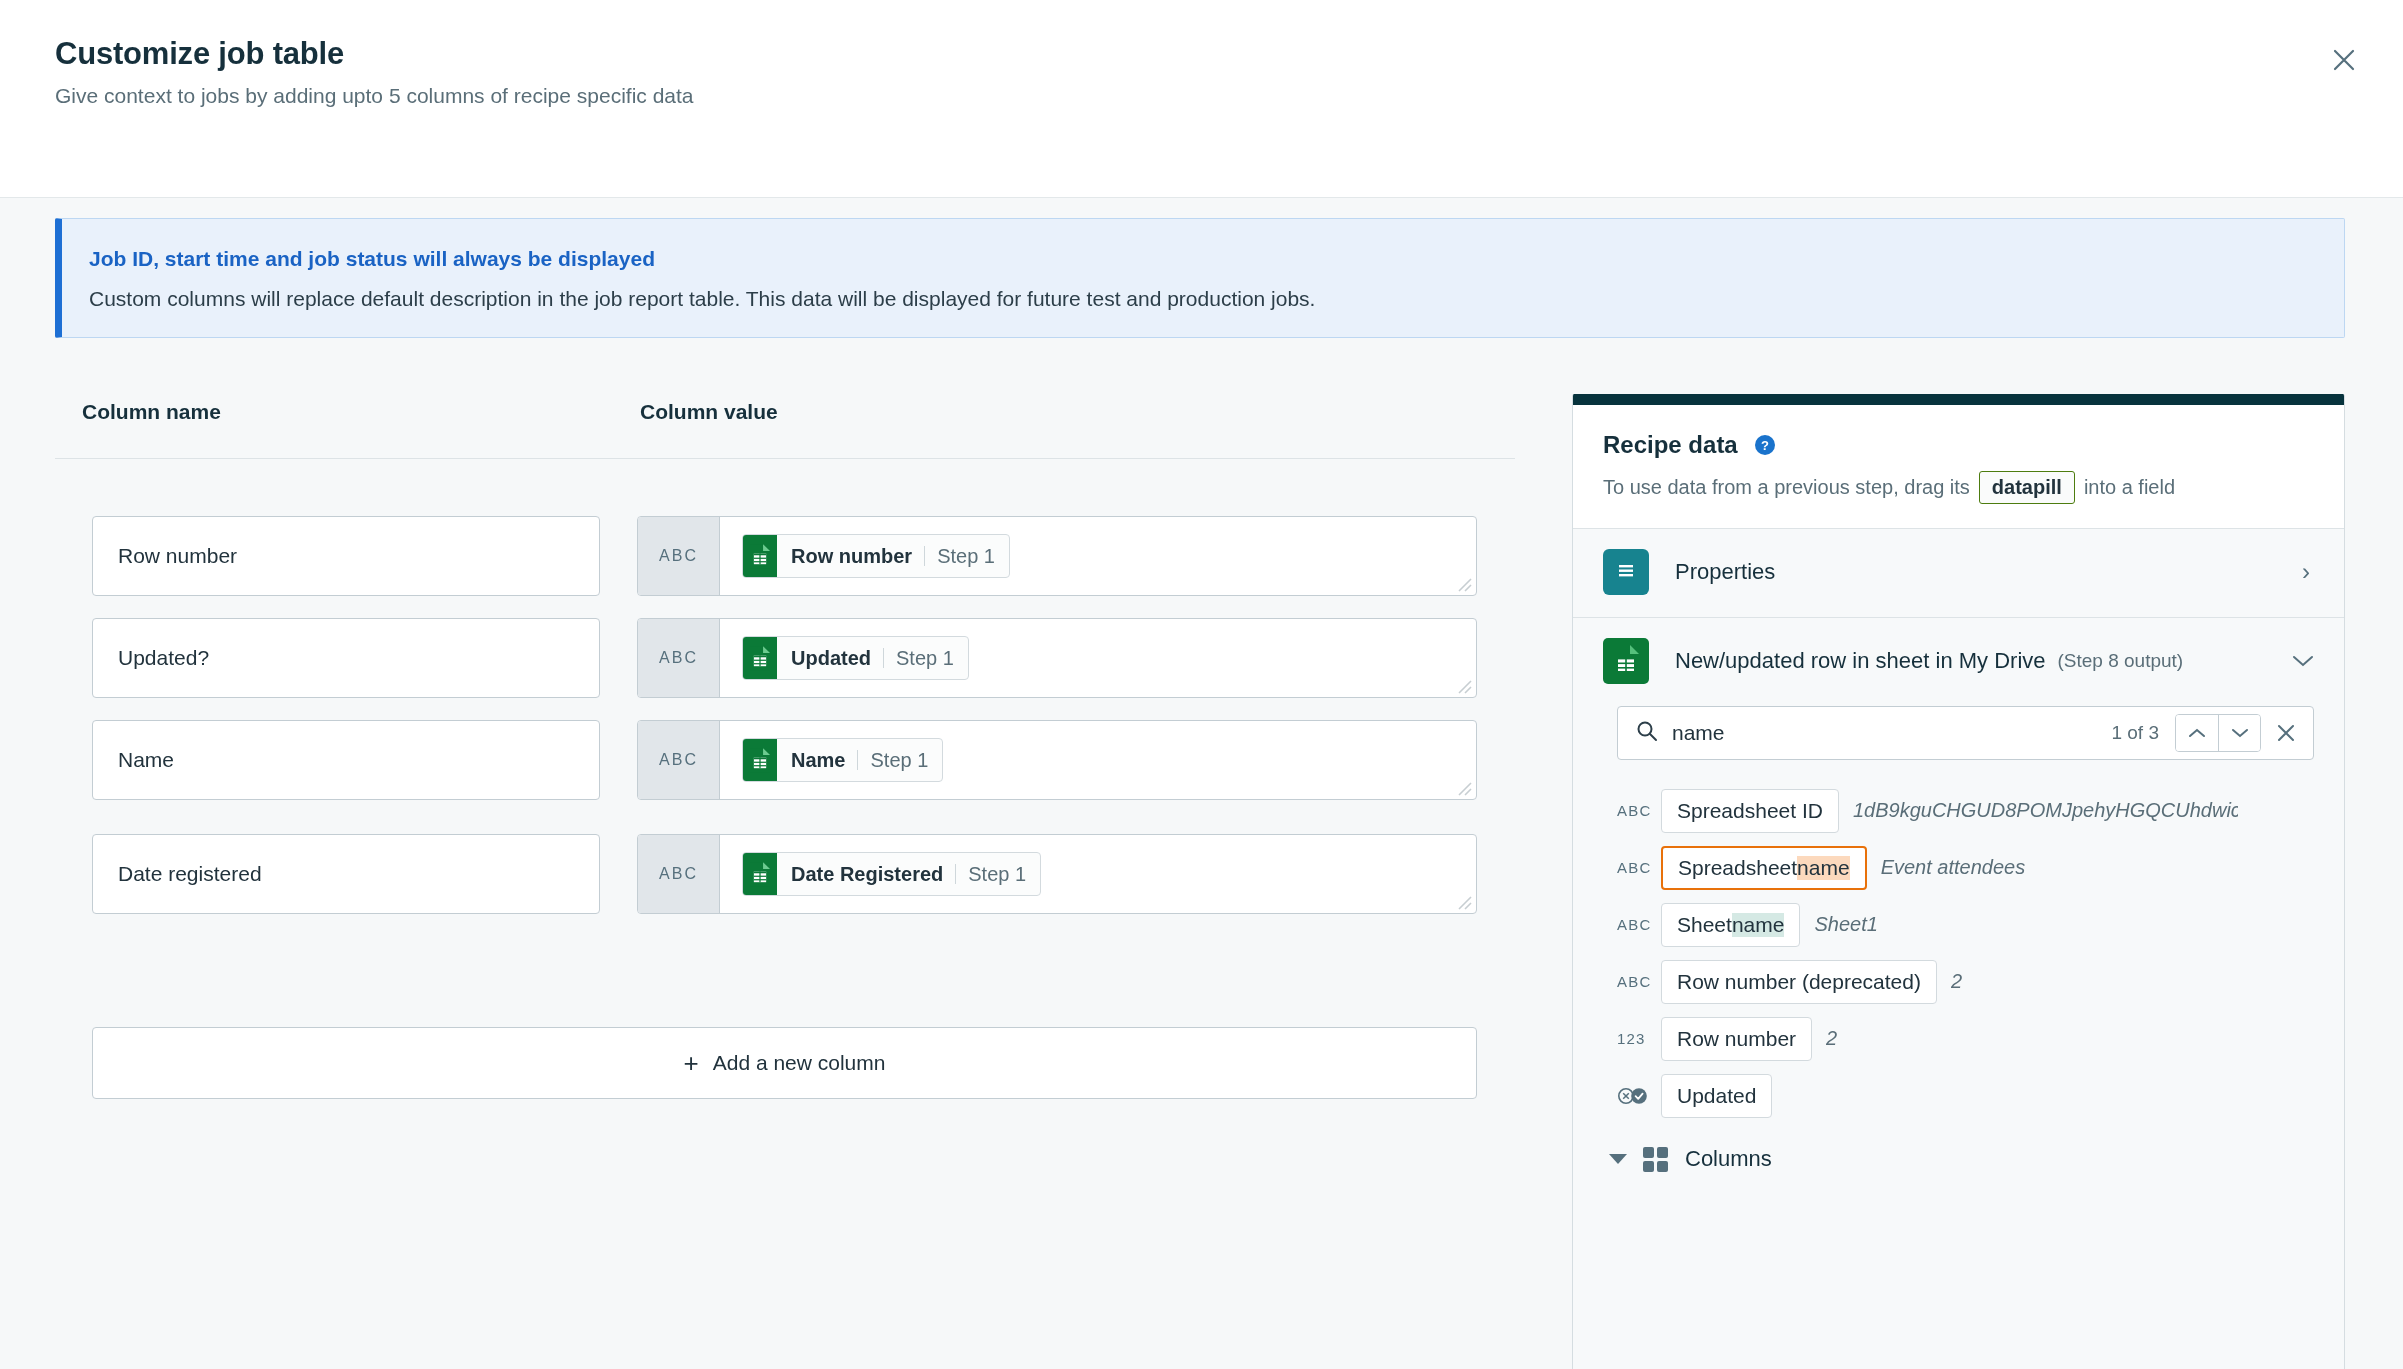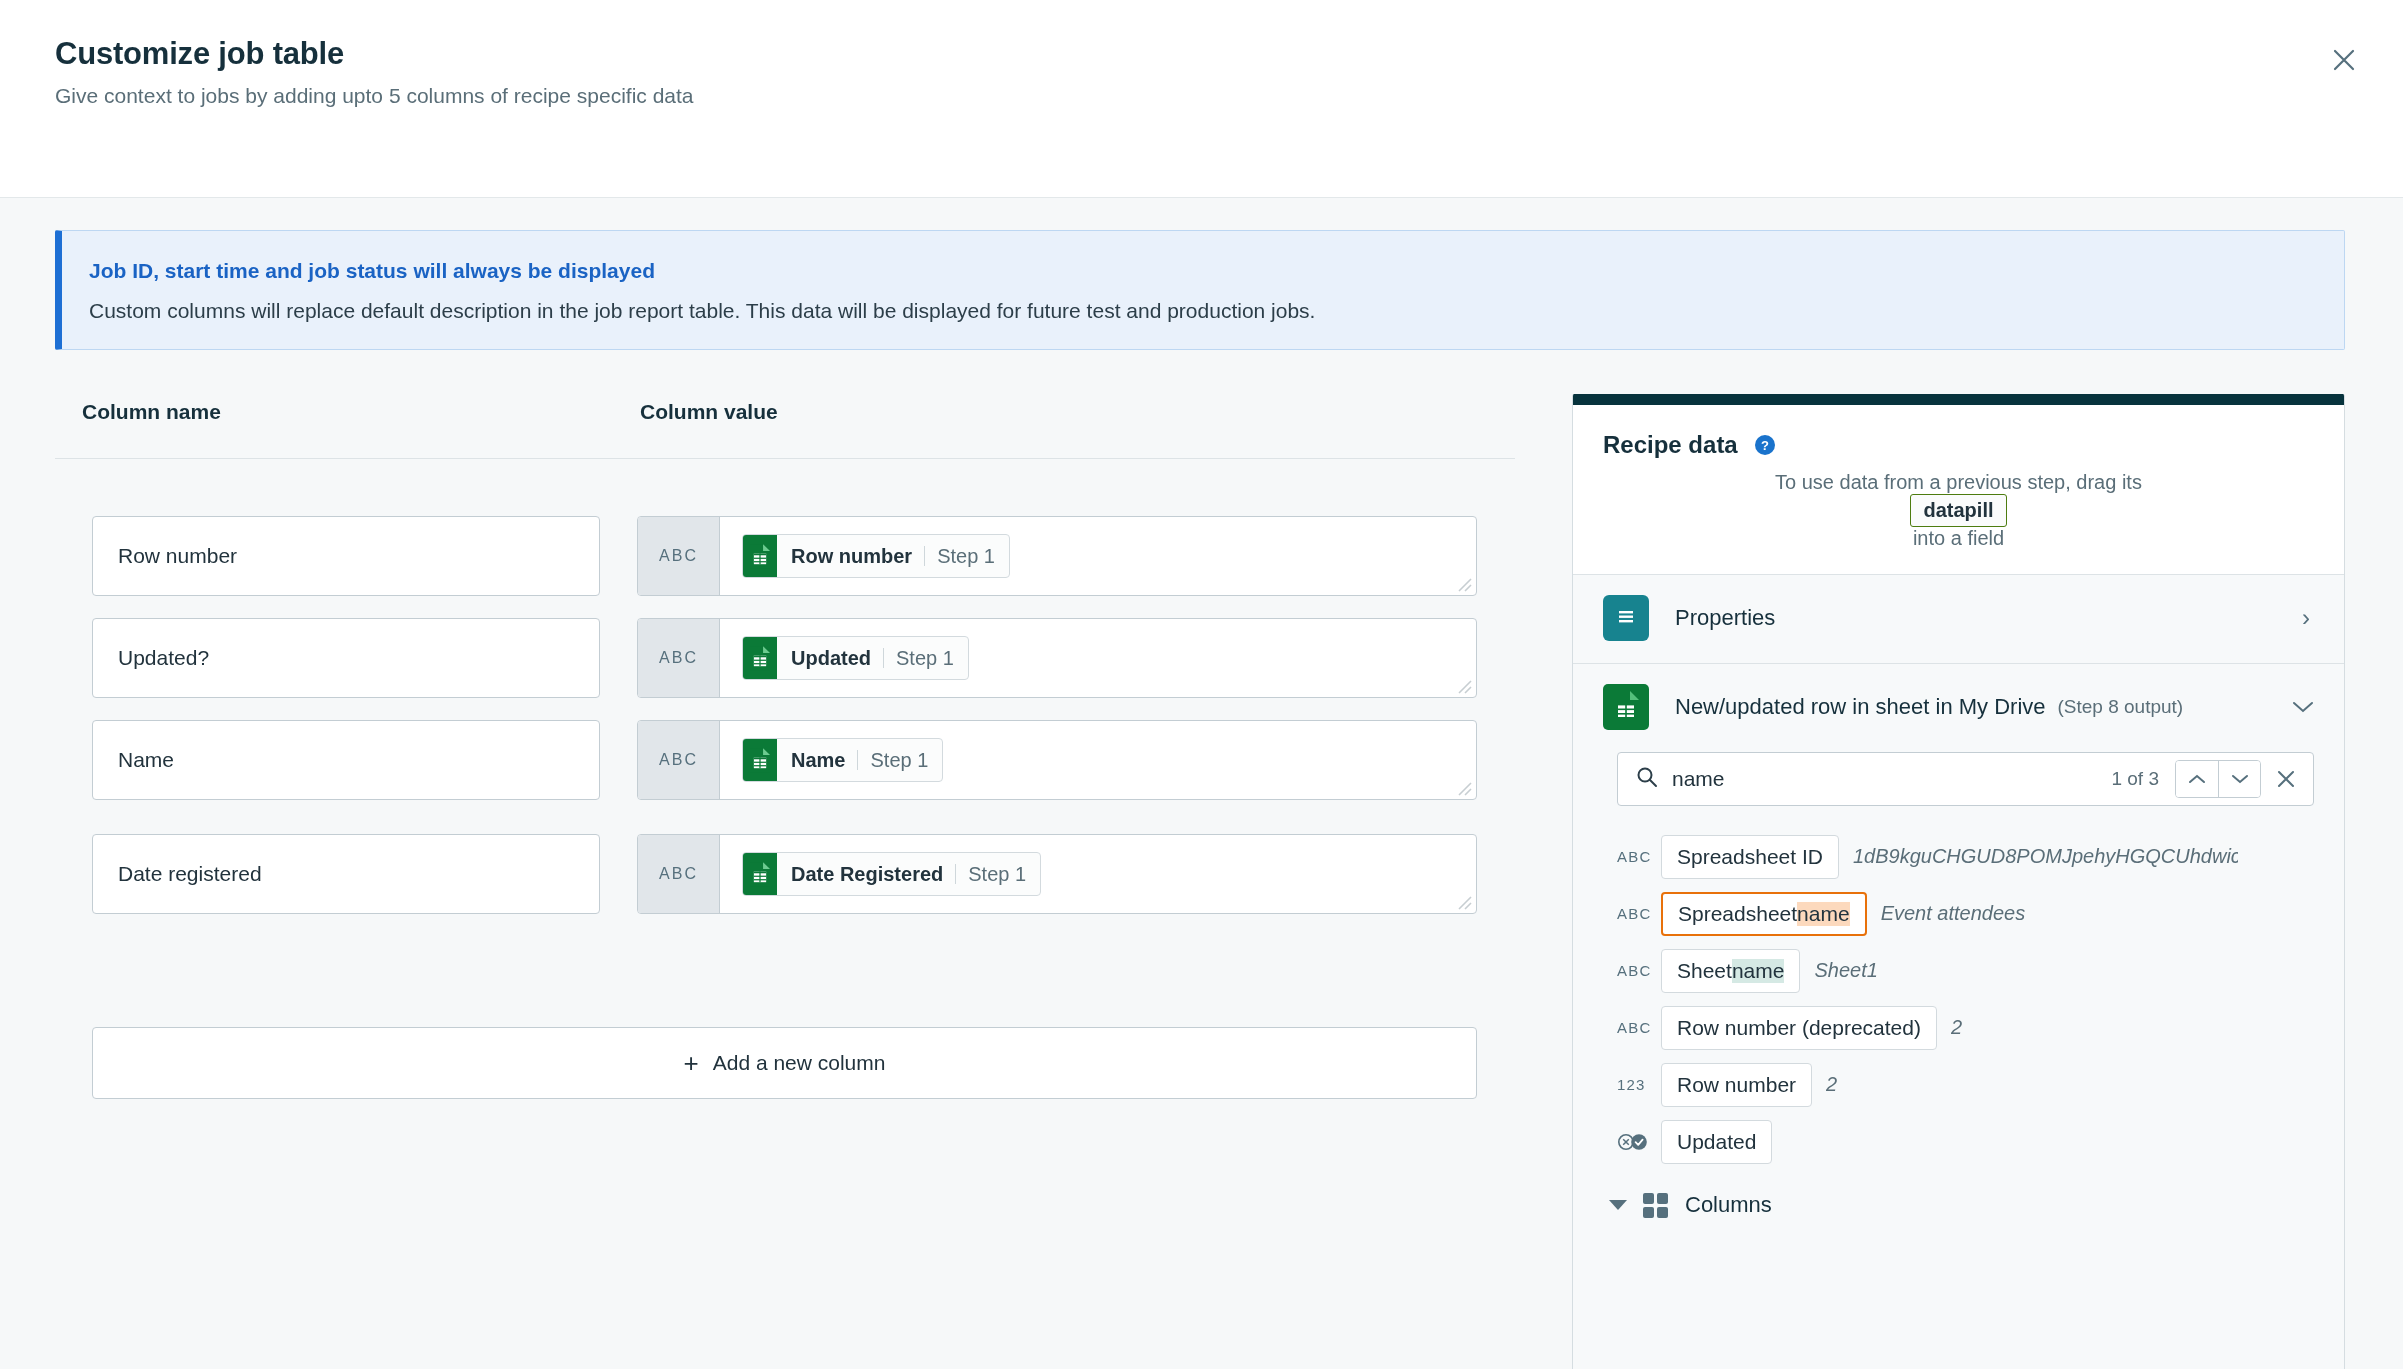--- a/index.html
+++ b/index.html
@@ -29,21 +29,20 @@
     width: 36px; height: 36px; cursor: pointer;
     display: flex; align-items: center; justify-content: center;
   }
   .close-btn svg { display: block; }
 
   
   .banner {
     position: absolute; left: 55px; top: 218px; width: 2290px; height: 120px;
     background: #e9f1fb; border: 1px solid #bdd7f2; border-left: 7px solid #1d6fd4;
     border-radius: 2px;
-    margin-top: 12px;
   }
   .banner-title {
     position: absolute; left: 27px; top: 28px;
     font-size: 21px; font-weight: bold; color: #1a63c4;
   }
   .banner-text {
     position: absolute; left: 27px; top: 68px;
     font-size: 21px; color: #2c3e49;
   }
 
@@ -121,21 +120,21 @@
     background: #f7f9fa; border: 1px solid #d5dde1; border-top: none;
     border-radius: 2px; overflow: hidden;
   }
   .panel-topbar { height: 11px; background: #07333d; width: 100%; }
   .panel-head { background: #ffffff; padding: 26px 30px 24px 30px; border-bottom: 1px solid #dde3e6; }
   .panel-title-row { display: flex; align-items: center; gap: 16px; }
   .panel-title { font-size: 24px; font-weight: bold; color: #16303c; }
   .help-ico { width: 22px; height: 22px; cursor: pointer; }
   .panel-desc {
     margin-top: 12px; font-size: 20px; color: #5a6e78;
-    display: flex; align-items: center; flex-wrap: wrap; gap: 0; flex-direction: column;
+    display: flex; align-items: center; flex-wrap: wrap; gap: 0;
   }
   .inline-pill {
     display: inline-block; border: 1px solid #4d7c0f; background: #fafbfb;
     border-radius: 3px; padding: 4px 12px; margin: 0 9px;
     font-size: 20px; font-weight: bold; color: #22333d;
   }
 
   .prop-row {
     display: flex; align-items: center; padding: 20px 30px 22px 30px;
     border-bottom: 1px solid #dde3e6; cursor: pointer;

